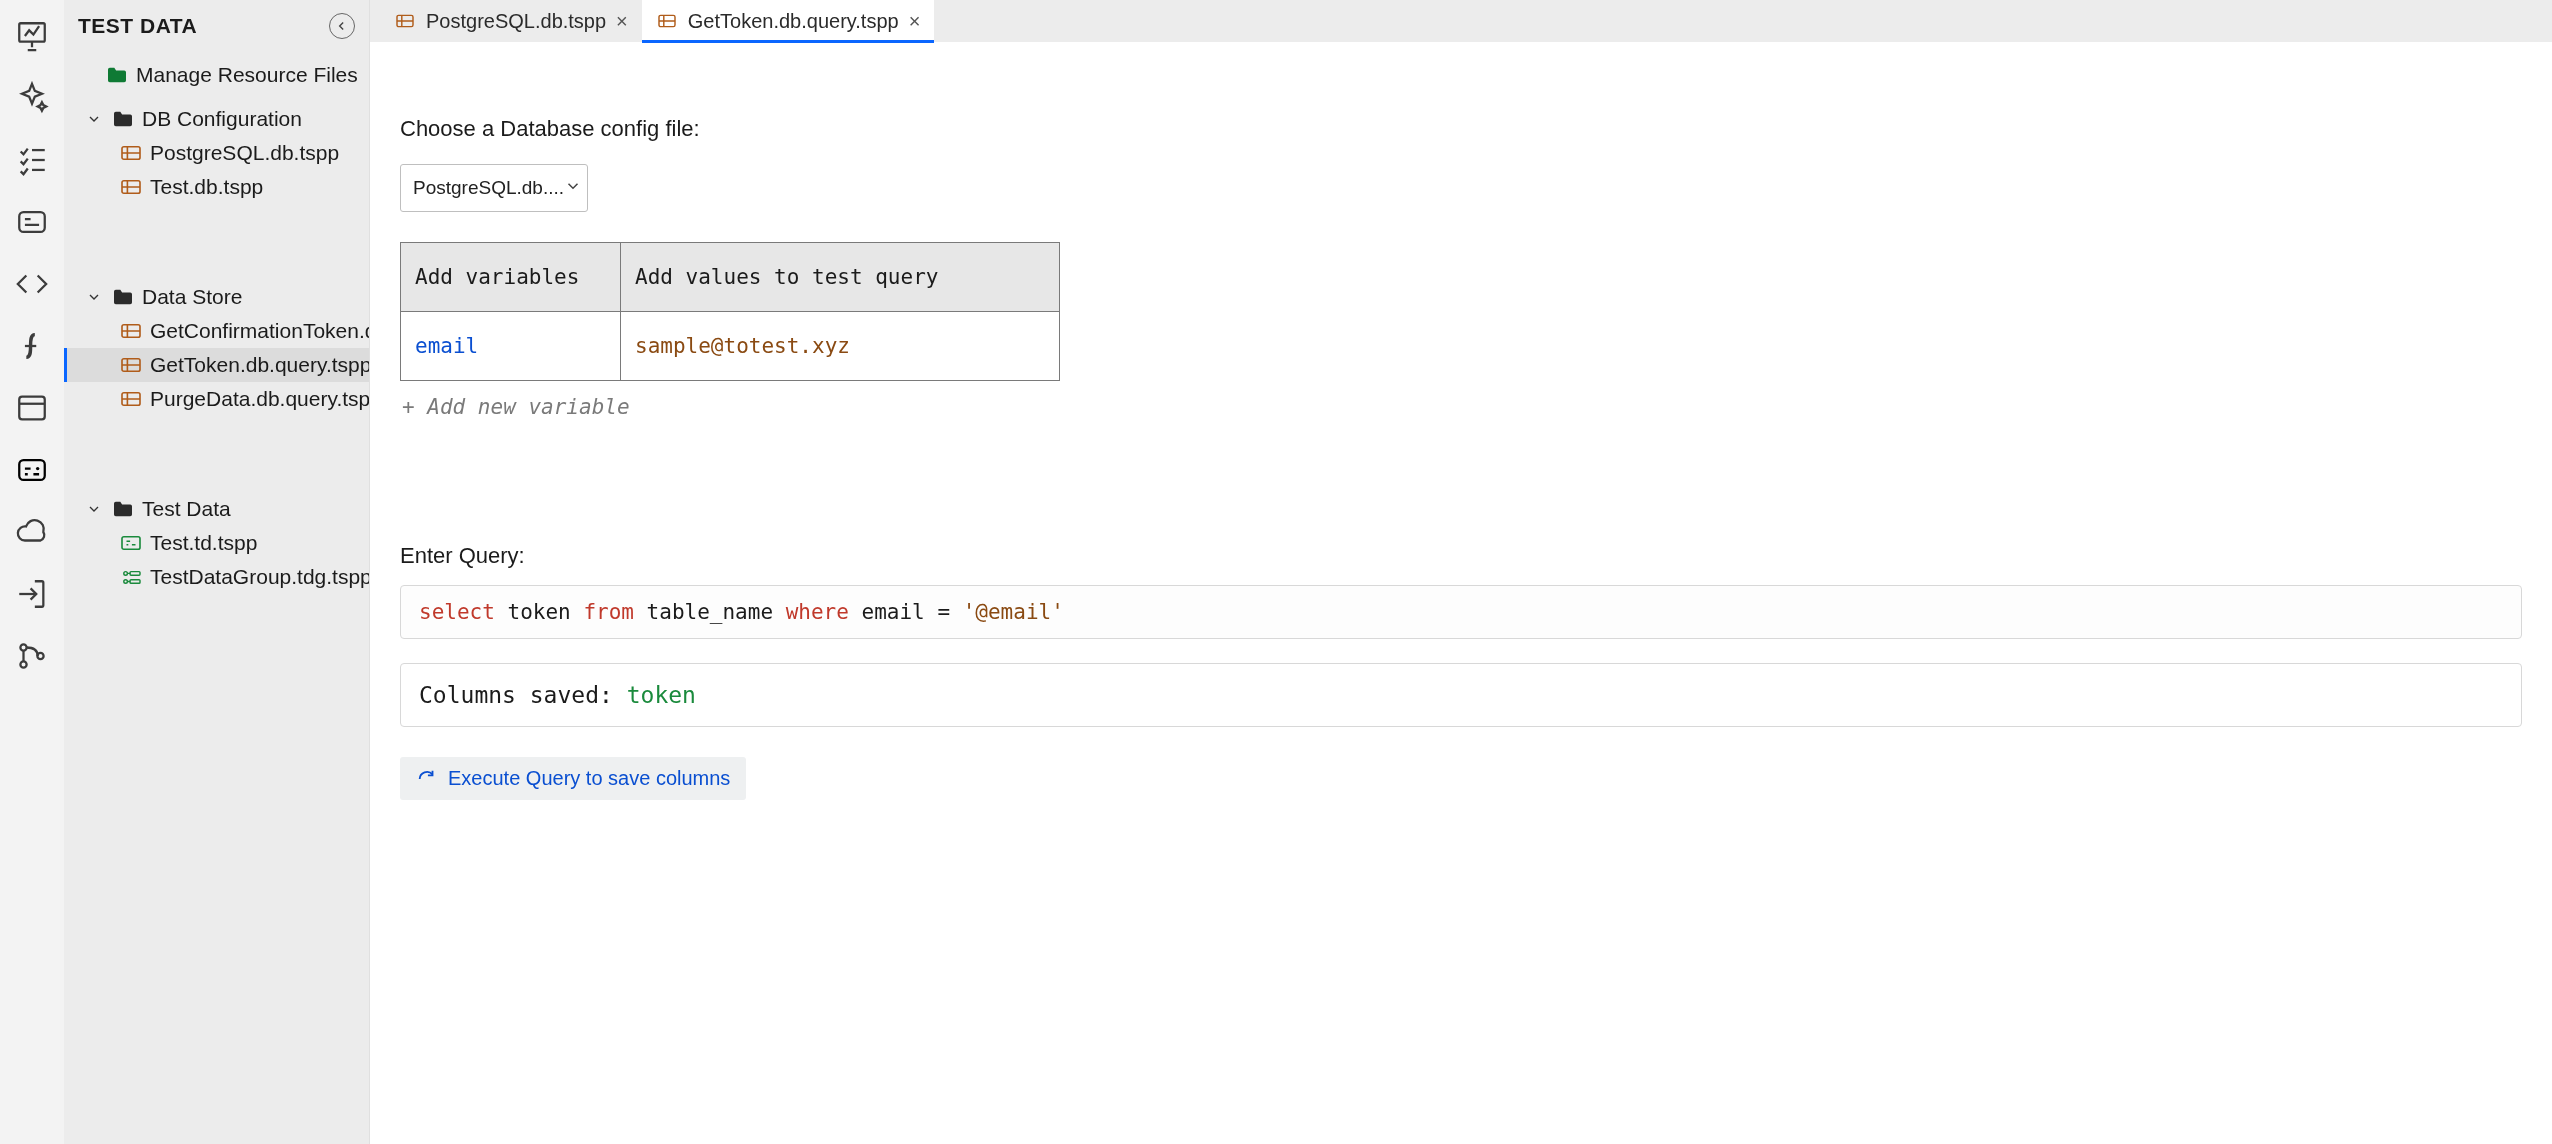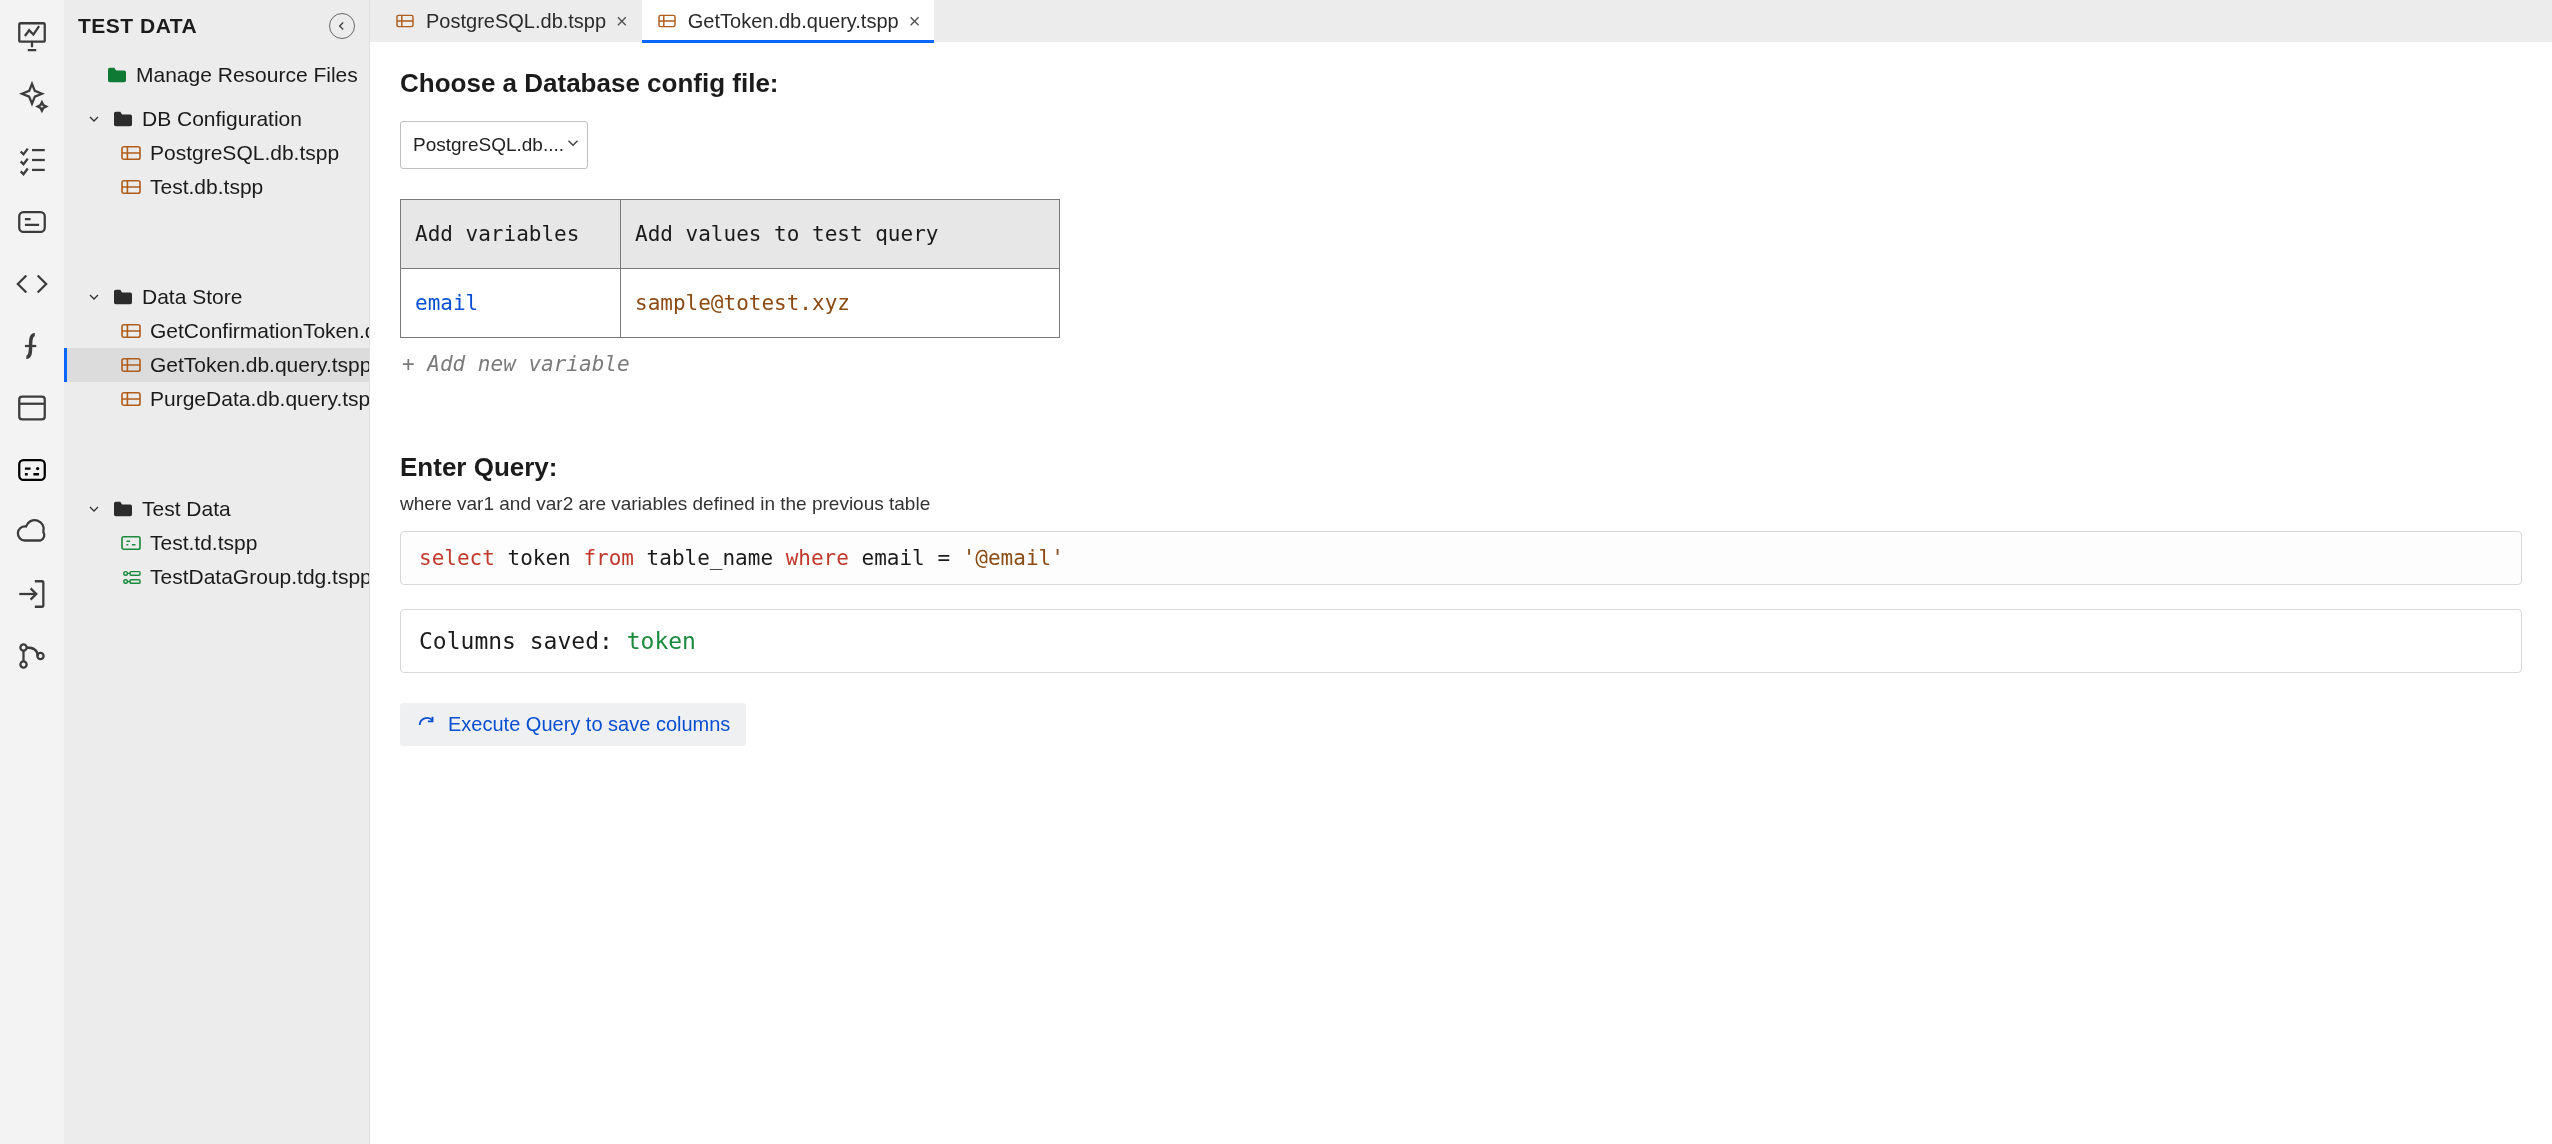--- a/index.html
+++ b/index.html
@@ -129,23 +129,24 @@
     background:#0a66ff;
   }
   .tab .db-icon svg{ width:20px; height:16px; }
 
   .editor-body{
     flex:1;
     padding: 26px 30px 40px 30px;
     overflow:auto;
   }
   .section-title{
-    font-weight:700;
-    font-size:26px;
+    font-weight:400;
+    font-size:22px;
     margin-bottom:22px;
+    margin-top:48px;
   }
   .subtext{ font-size:19px; color:#333; margin-top:6px;}
 
   .db-select{
     width:188px;
     height:48px;
     border:1px solid #bfbfbf;
     border-radius:3px;
     display:flex;
     align-items:center;
@@ -488,21 +489,20 @@
         <tr>
           <td class="keycell">email</td>
           <td class="valcell">sample@totest.xyz</td>
         </tr>
       </tbody>
     </table>
 
     <span class="add-var">+ Add new variable</span>
 
     <div class="section-title" style="margin-bottom:4px;">Enter Query:</div>
-    <div class="subtext" style="margin-top:10px;">where var1 and var2 are variables defined in the previous table</div>
 
     <div class="query-box">
       <span class="kw-select">select</span><span> token </span><span class="kw-from">from</span><span> table_name </span><span class="kw-where">where</span><span> email = </span><span class="kw-str">'@email'</span>
     </div>
 
     <div class="columns-box">
       <span>Columns saved: </span><span class="tok">token</span>
     </div>
 
     <button class="exec-btn">

